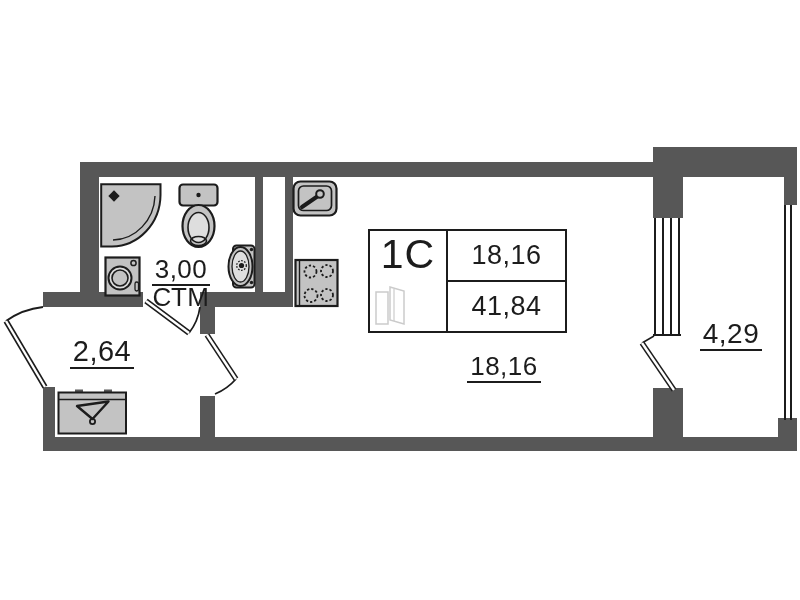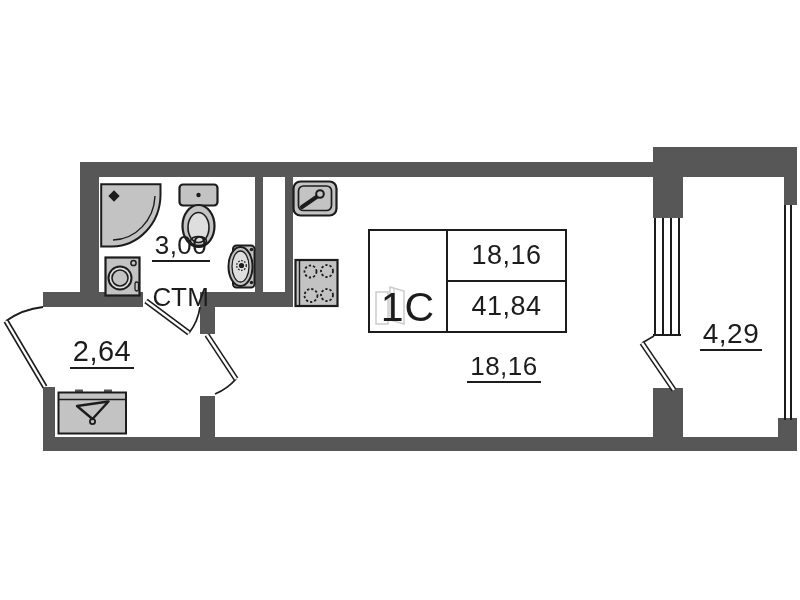--- a/index.html
+++ b/index.html
@@ -12,21 +12,21 @@
         font-family:"Liberation Sans",sans-serif;color:var(--text)}
   .wall{position:absolute;background:var(--wall)}
   .winline{position:absolute;background:var(--line)}
   .fx{position:absolute}
   .overlay{position:absolute;left:0;top:0;pointer-events:none}
   .lbl{position:absolute;text-align:center;letter-spacing:.5px;line-height:1.05;white-space:nowrap}
   .lbl .u{display:inline-block;border-bottom:2px solid var(--text);padding:0 3px 1px}
   .itable{position:absolute;left:368px;top:229px;width:199px;height:104px;
           border:2.5px solid var(--line);background:var(--bg);display:flex}
   .tcell{width:78px;border-right:2.5px solid var(--line);position:relative;
-         display:flex;align-items:flex-end;justify-content:center}
+         display:flex;align-items:flex-start;justify-content:center}
   .unit{font-size:41px;position:relative;z-index:2;letter-spacing:1px}
   .bldg{position:absolute;left:3px;bottom:1px;z-index:1}
   .tvals{flex:1;display:flex;flex-direction:column}
   .tval{flex:1;display:flex;align-items:center;justify-content:center;font-size:27px;letter-spacing:.5px}
   .tval + .tval{border-top:2.5px solid var(--line)}
 </style>
 </head>
 <body>
 
 <div class="plan">
@@ -130,21 +130,21 @@
     <rect x="18" y="1.5" width="8" height="4" fill="var(--wall)"></rect>
     <rect x="47" y="1.5" width="8" height="4" fill="var(--wall)"></rect>
     <rect x="1.5" y="4.5" width="67.5" height="41" fill="var(--fixture)" stroke="var(--line)" stroke-width="2"></rect>
     <line x1="1.5" y1="11.5" x2="69" y2="11.5" stroke="var(--line)" stroke-width="1.6"></line>
     <g>
       <path d="M 20 18 L 51.5 13.5 L 35.5 31 Z" fill="none" stroke="var(--line)" stroke-width="2.4" stroke-linejoin="round" stroke-linecap="round"></path>
       <circle cx="35.5" cy="33.5" r="2.6" fill="none" stroke="var(--line)" stroke-width="1.8"></circle>
     </g>
   </svg>
 
-  <div class="lbl" style="left:145px;top:232px;width:72px;font-size:26px">
+  <div class="lbl" style="left:145px;top:256px;width:72px;font-size:26px">
     <span class="u">3,00</span>
   </div>
   <div class="lbl" style="left:145px;top:284px;width:72px;font-size:26px">
     <span>СТМ</span>
   </div>
   <div class="lbl" style="left:62px;top:336px;width:80px;font-size:29px">
     <span class="u">2,64</span>
   </div>
   <div class="lbl" style="left:458px;top:353px;width:92px;font-size:26px">
     <span class="u">18,16</span>

